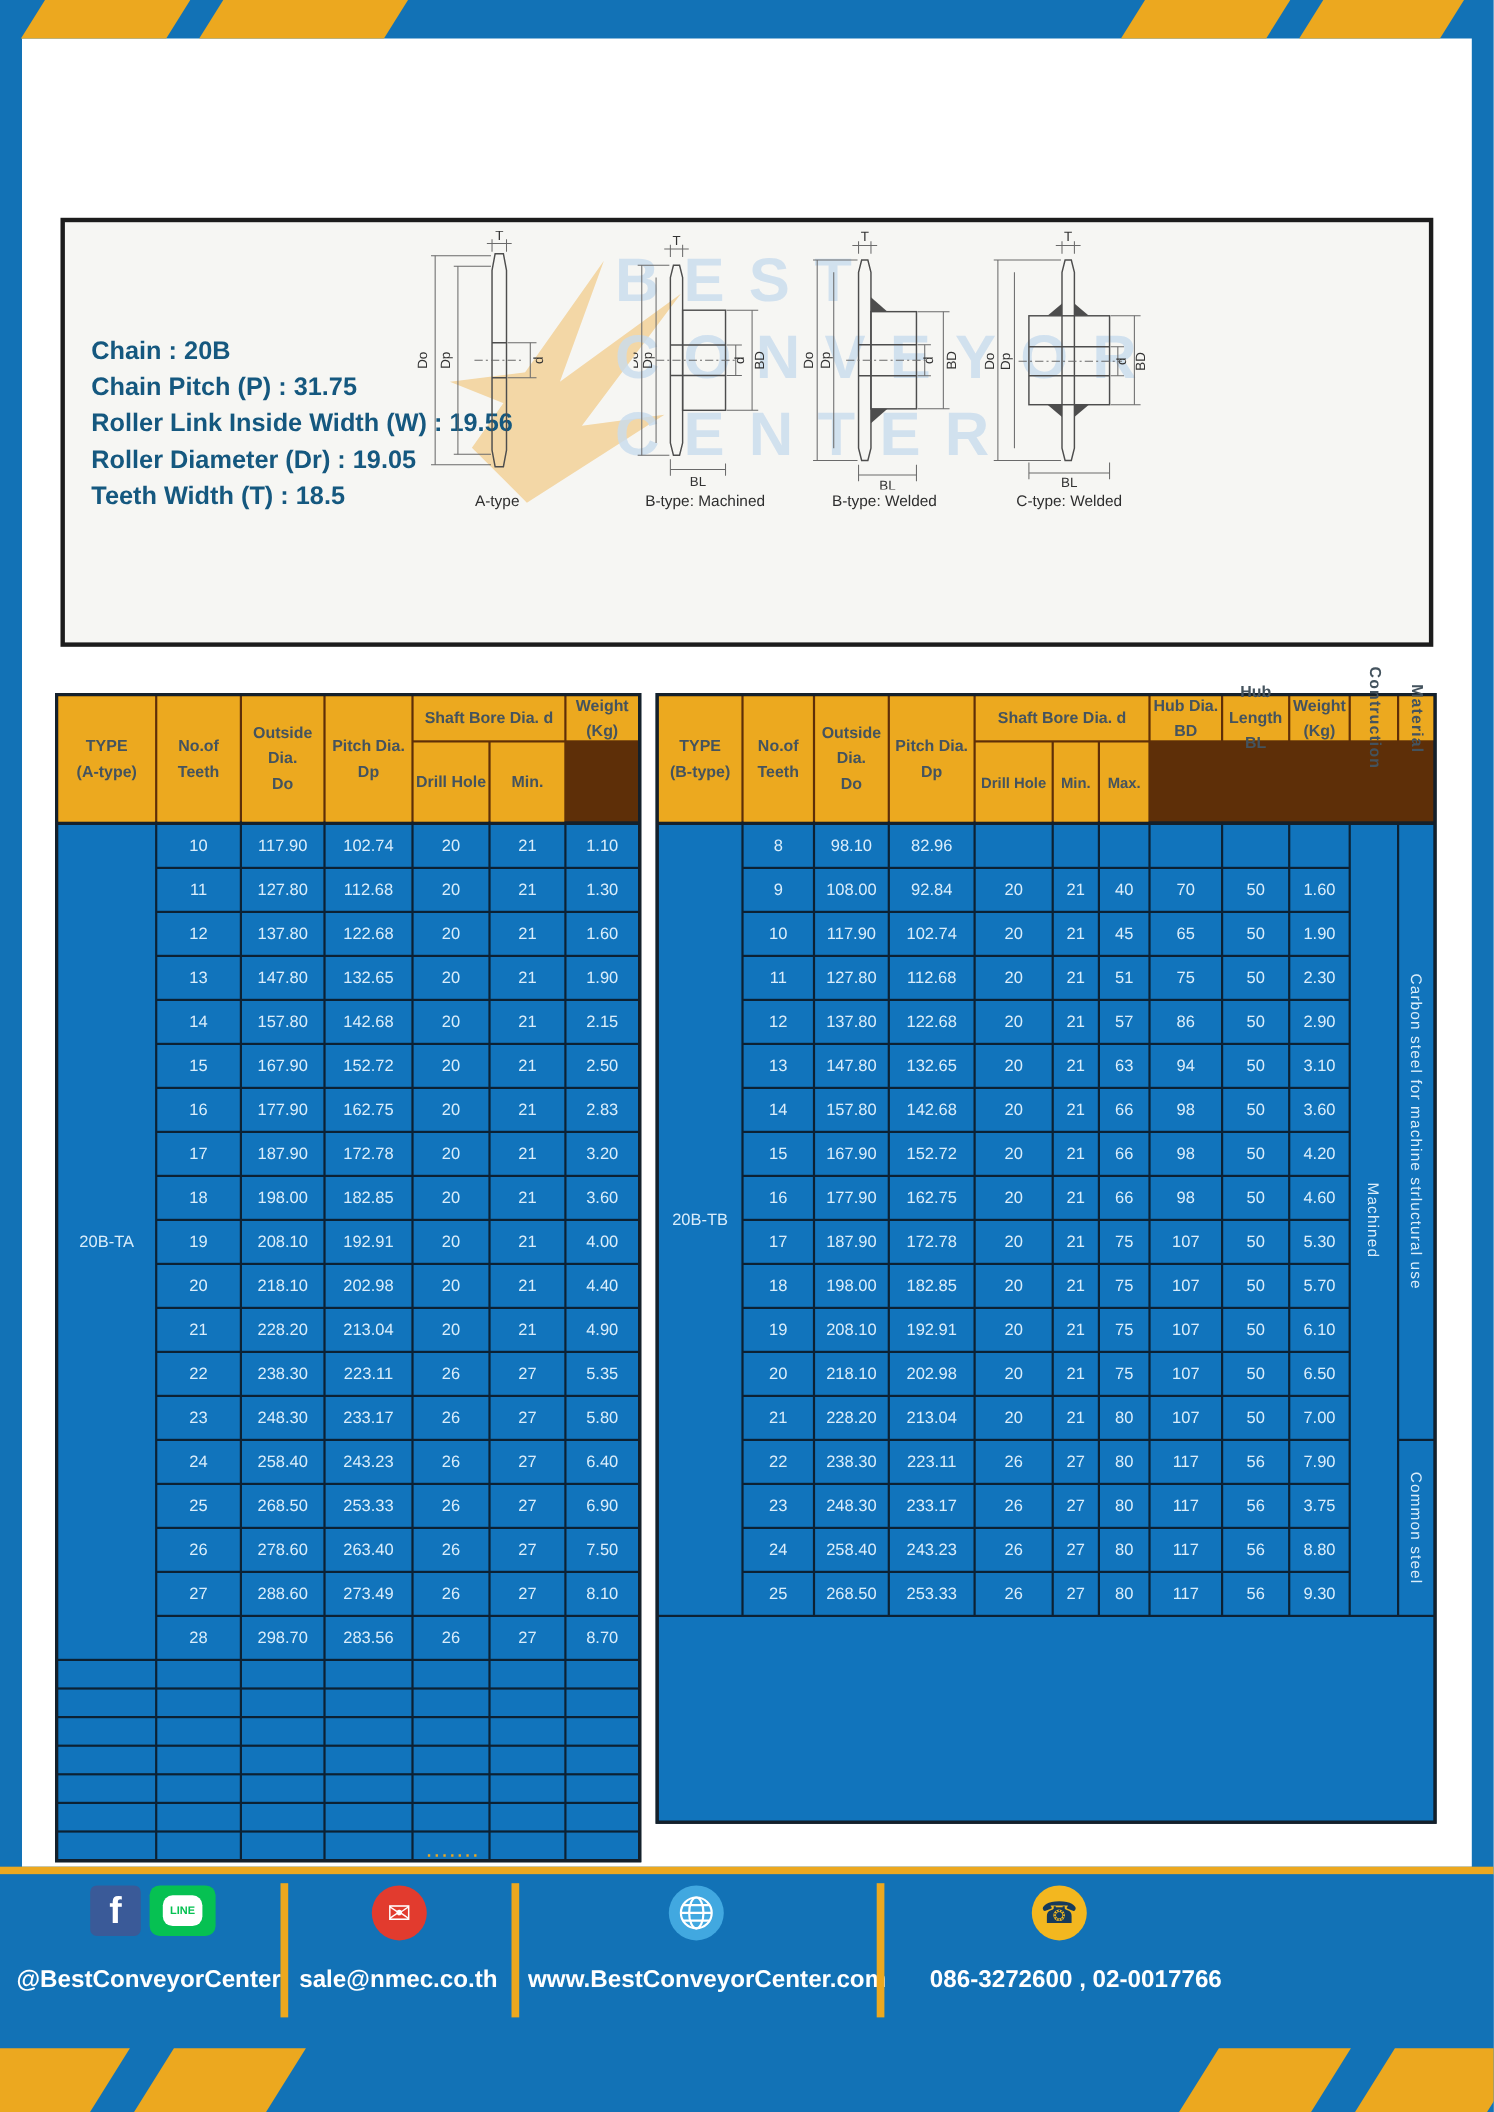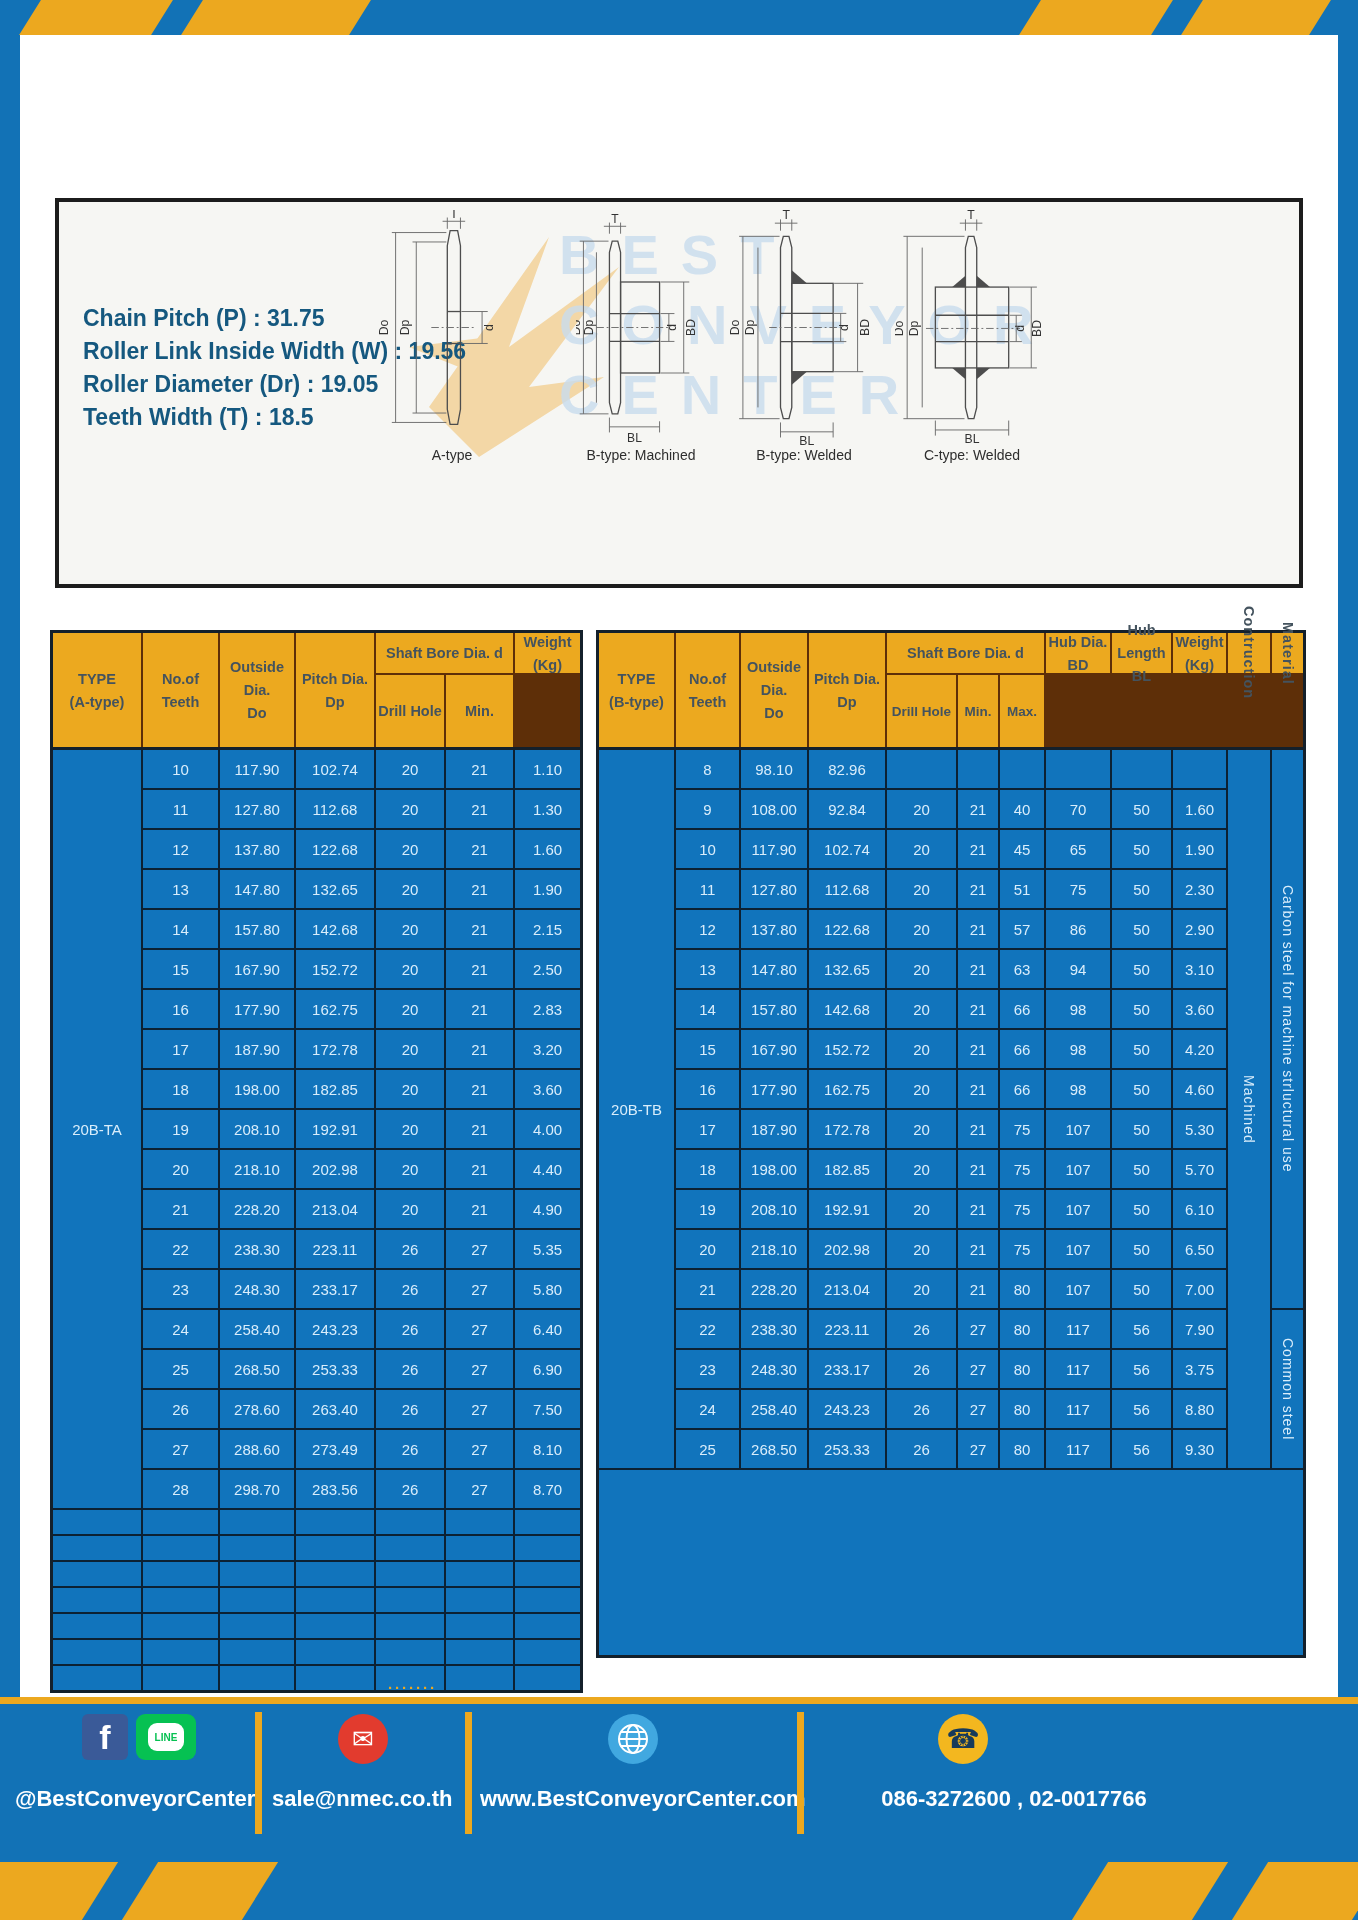--- a/index.html
+++ b/index.html
@@ -79,20 +79,21 @@
       <polygon points="30,180 150,10 110,120 220,40 130,160 205,150 80,230" fill="#f2cd8d"></polygon>
       <polygon points="60,140 10,120 90,110" fill="#f2cd8d"></polygon>
     </svg>
     <div class="wm-text">
       <div>BEST</div>
       <div>CONVEYOR</div>
       <div>CENTER</div>
     </div>
 
     <div class="specs">
+      <div>Chain : 20B</div>
       <div>Chain Pitch (P) : 31.75</div>
       <div>Roller Link Inside Width (W) : 19.56</div>
       <div>Roller Diameter (Dr) : 19.05</div>
       <div>Teeth Width (T) : 18.5</div>
     </div>
 
     <div class="diag" style="left:308px;top:8px;width:170px;">
       <svg width="160" height="235" viewBox="0 0 160 250">
         <polygon class="dline" points="78,22 86,22 89,38 89,212 86,228 78,228 75,212 75,38"></polygon>
         <line class="dline" x1="75" y1="108" x2="89" y2="108"></line>
@@ -738,21 +739,21 @@
       <line x1="6" y1="25" x2="30" y2="25" stroke="#ffffff" stroke-width="2"></line>
     </svg>
   </div>
   <div class="icn circle phone" style="left:938px;">
     <span>☎</span>
   </div>
 
   <div class="flabel" style="left:15px;width:230px;">@BestConveyorCenter</div>
   <div class="flabel" style="left:272px;width:180px;">sale@nmec.co.th</div>
   <div class="flabel" style="left:480px;width:300px;">www.BestConveyorCenter.com</div>
-  <div class="flabel" style="left:864px;width:300px;text-align:center;">086-3272600 , 02-0017766</div>
+  <div class="flabel" style="left:828px;width:300px;text-align:center;">086-3272600 , 02-0017766</div>
 
   <div class="sep" style="left:255px;"></div>
   <div class="sep" style="left:465px;"></div>
   <div class="sep" style="left:797px;"></div>
 
   <div class="stripe bot" style="left:-20px;width:120px;"></div>
   <div class="stripe bot" style="left:140px;width:120px;"></div>
   <div class="stripe bot" style="left:1090px;width:120px;"></div>
   <div class="stripe bot" style="left:1250px;width:120px;"></div>
 </div>

